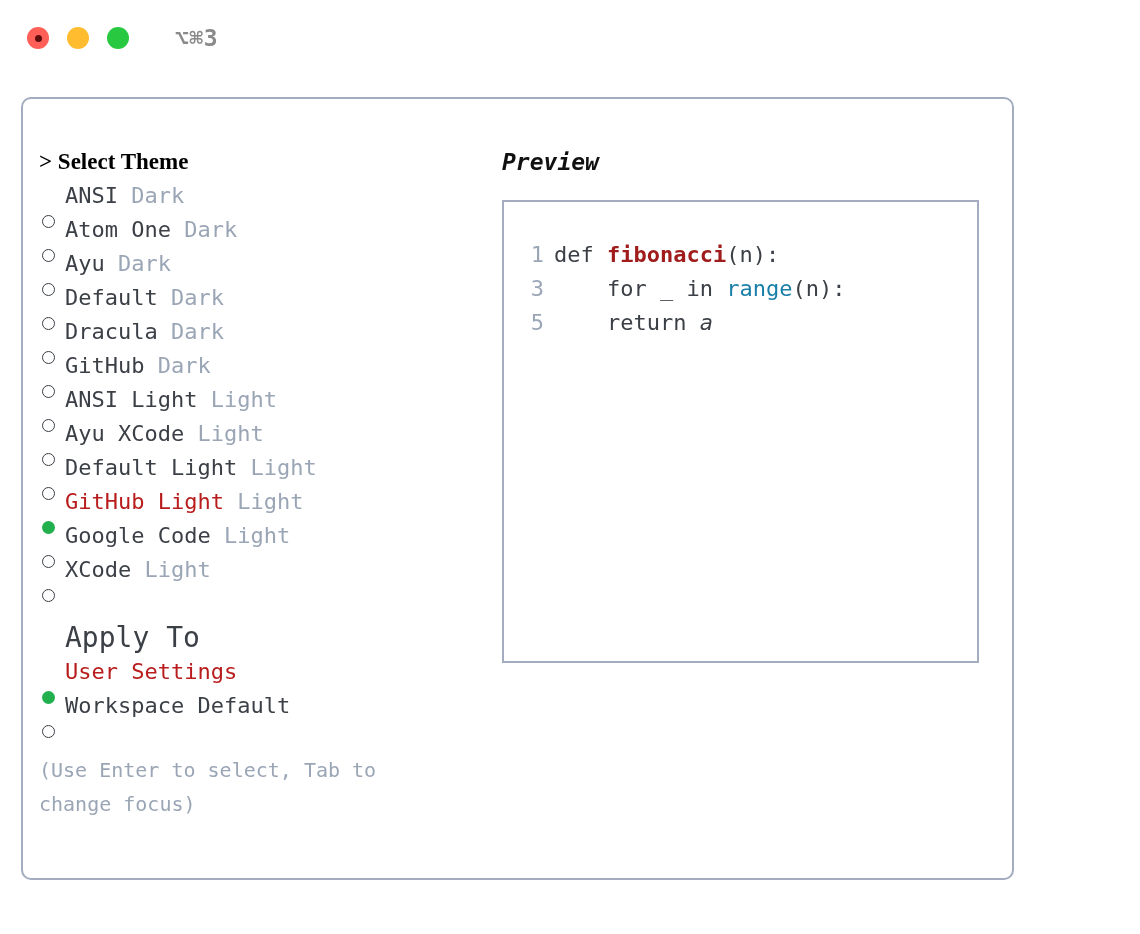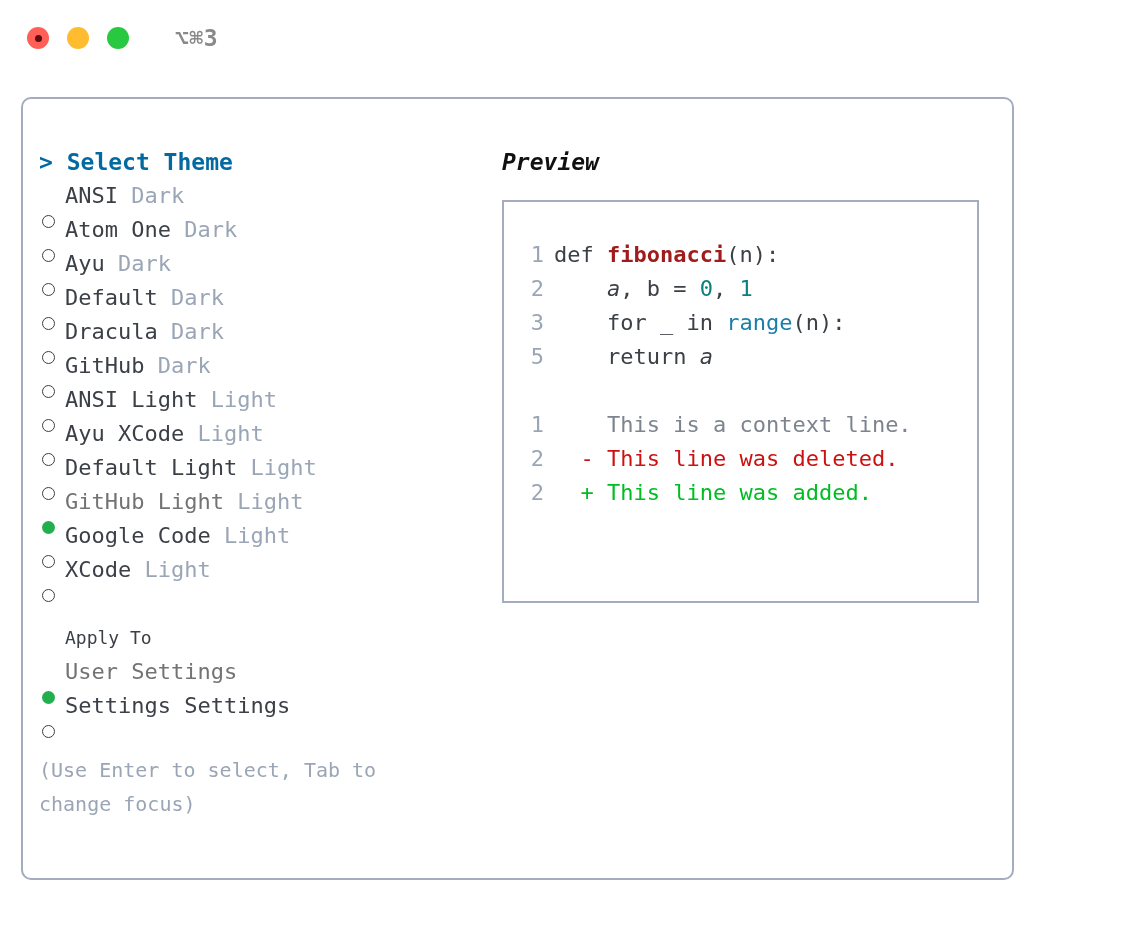--- a/index.html
+++ b/index.html
@@ -80,23 +80,24 @@
     display: flex;
     padding: 46px 0 0 0;
   }
   .col-left  { width: 462px; padding-left: 16px; box-sizing: border-box; }
   .col-right { flex: 1; padding-left: 17px; box-sizing: border-box; }
 
   
   .section-header {
     font-size: 23px;
     font-weight: bold;
-    color: #0369a1;
-    line-height: 34px;
-    white-space: pre;
+    color: #000000;
+    line-height: 34px;
+    white-space: pre;
+    font-family: Liberation Serif, serif;
   }
   .opt {
     display: flex;
     align-items: baseline;
     font-size: 22px;
     line-height: 34px;
     color: #3b3f46;
     white-space: pre;
   }
   .marker {
@@ -111,26 +112,26 @@
     position: absolute;
     left: 3px;
     top: 12px;
     width: 13px;
     height: 13px;
     border-radius: 50%;
     box-sizing: border-box;
   }
   .bullet-dot  { background: #22b04e; }
   .bullet-ring { border: 1.8px solid #3b3f46; background: transparent; }
-  .opt.selected .name { color: #737373; }
+  .opt.selected .name { color: #b91c1c; }
   .variant { color: #9aa5b5; }
   .gap-row { height: 34px; }
 
   .apply-header {
-    font-size: 18px;
+    font-size: 28px;
     line-height: 34px;
     color: #3b3f46;
     padding-left: 26px;
     white-space: pre;
   }
 
   .hint {
     margin-top: 30px;
     font-size: 20px;
     line-height: 34px;
@@ -143,21 +144,21 @@
     font-size: 23px;
     font-weight: bold;
     color: #111111;
     line-height: 34px;
     margin-bottom: 21px;
     white-space: pre;
     font-style: italic;
   }
   .preview-box {
     width: 477px;
-    height: 403px;
+    height: 463px;
     border: 2px solid #a3adbf;
     box-sizing: border-box;
     background: #ffffff;
     padding: 36px 0 0 18px;
   }
   .code-line {
     font-size: 22px;
     line-height: 34px;
     white-space: pre;
     color: #3b3f46;
@@ -211,39 +212,33 @@
             <div class="opt selected"><span class="marker"><span class="bullet-dot"></span></span><span class="name">GitHub Light</span><span class="variant"> Light</span></div>
             <div class="opt"><span class="marker"><span class="bullet-ring"></span></span><span class="name">Google Code</span><span class="variant"> Light</span></div>
             <div class="opt"><span class="marker"><span class="bullet-ring"></span></span><span class="name">XCode</span><span class="variant"> Light</span></div>
           </div>
 
         <div class="gap-row"></div>
 
         <div class="apply-header">Apply To</div>
         <div id="apply-list">
             <div class="opt selected"><span class="marker"><span class="bullet-dot"></span></span><span class="name">User Settings</span></div>
-            <div class="opt"><span class="marker"><span class="bullet-ring"></span></span><span class="name">Settings Settings</span></div>
+            <div class="opt"><span class="marker"><span class="bullet-ring"></span></span><span class="name">Workspace Default</span></div>
           </div>
 
         <div class="hint">(Use Enter to select, Tab to change focus)</div>
       </div>
 
       <div class="col-right">
         <div class="preview-title">Preview</div>
         <div class="preview-box">
           <div id="code-block">
               <div class="code-line"><span class="ln">1</span><span class="kw">def </span><span class="fn">fibonacci</span><span class="kw">(n):</span></div>
-              <div class="code-line"><span class="ln">2</span><span class="kw">    </span><span class="var">a</span><span class="kw">, </span><span class="kw">b</span><span class="kw"> = </span><span class="num">0</span><span class="kw">, </span><span class="num">1</span></div>
               <div class="code-line"><span class="ln">3</span><span class="kw">    for _ in </span><span class="bi">range</span><span class="kw">(n):</span></div>
               <div class="code-line"><span class="ln">5</span><span class="kw">    return </span><span class="var">a</span></div>
             </div>
           <div class="blank-line"></div>
-          <div id="diff-block">
-              <div class="code-line"><span class="ln">1</span><span class="d-ctx">    This is a context line.</span></div>
-              <div class="code-line"><span class="ln">2</span><span class="d-del">  - This line was deleted.</span></div>
-              <div class="code-line"><span class="ln">2</span><span class="d-add">  + This line was added.</span></div>
-            </div>
         </div>
       </div>
 
     </div>
   </div>
 </div>
 
 </body></html>

